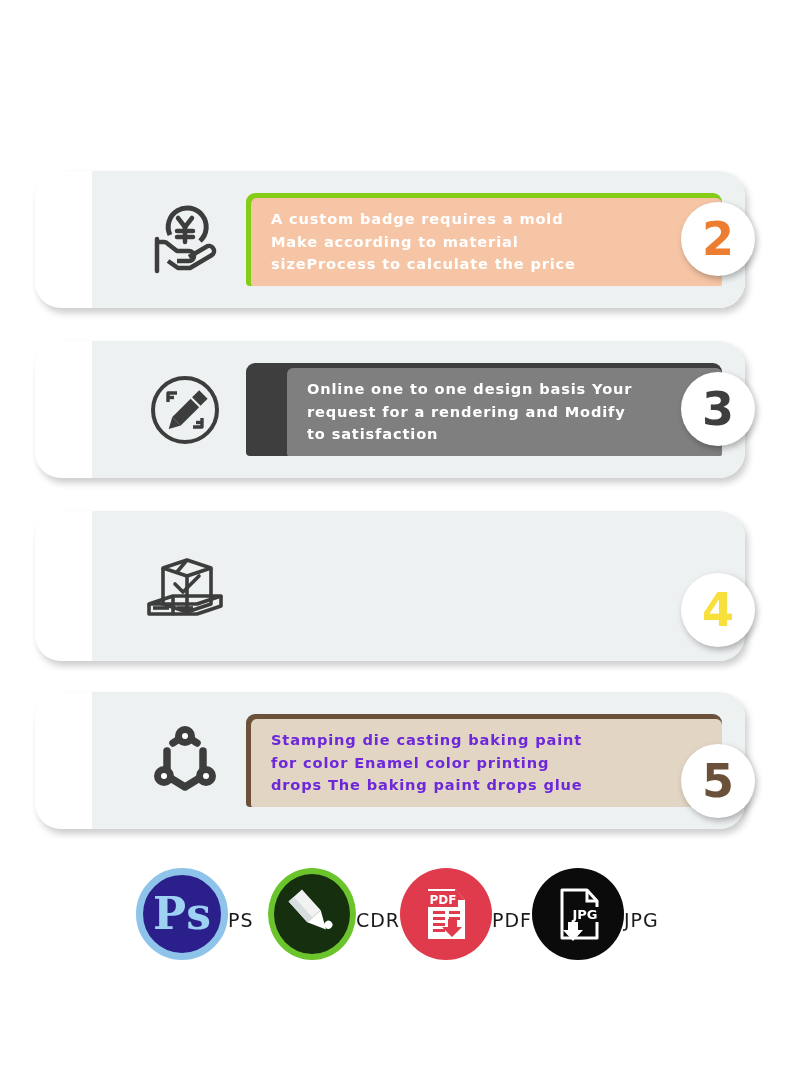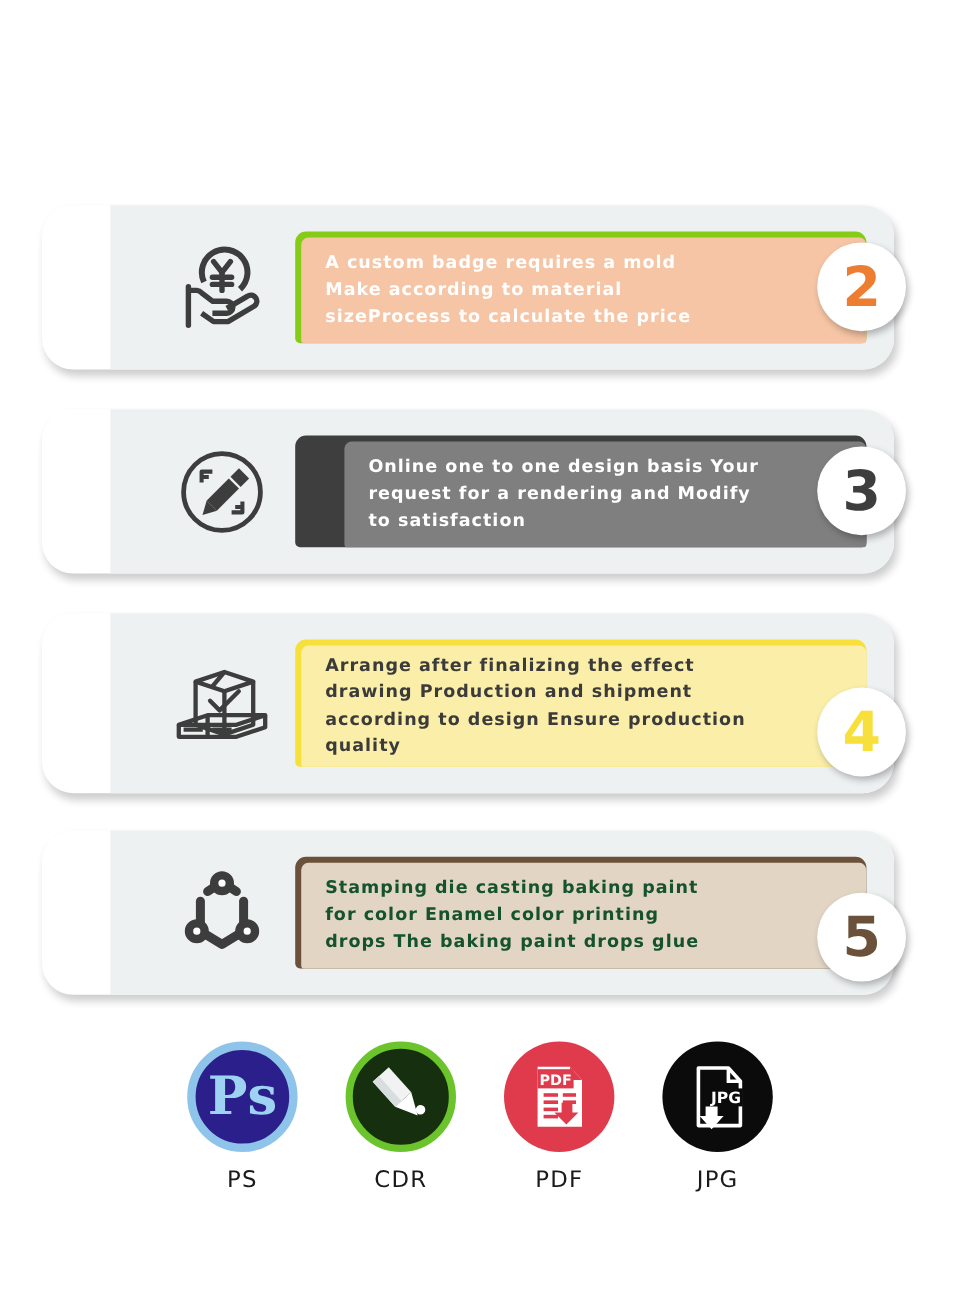--- a/index.html
+++ b/index.html
@@ -114,21 +114,21 @@
     width: 800px;
     height: 165px;
     display: flex;
     justify-content: center;
     align-items: flex-start;
     gap: 0px;
   }
   .sw-item {
     width: 132px;
     display: flex;
-    flex-direction: column;
+    flex-direction: row;
     align-items: center;
   }
   .sw-badge {
     width: 92px;
     height: 92px;
     border-radius: 50%;
     display: flex;
     align-items: center;
     justify-content: center;
     box-sizing: border-box;
@@ -245,28 +245,20 @@
           <line x1="48" y1="14" x2="38" y2="26"></line>
           <polygon points="10,58 34,50 82,50 58,58"></polygon>
           <polyline points="10,58 10,68 34,68 34,50"></polyline>
           <polyline points="82,50 82,60 58,68 34,68"></polyline>
           <line x1="14" y1="62" x2="30" y2="62"></line>
           <line x1="38" y1="62" x2="54" y2="62"></line>
         </g>
         <polyline points="36,38 44,46 60,30" fill="none" stroke="#3d3d3d" stroke-width="3.6" stroke-linecap="round" stroke-linejoin="round"></polyline>
       </svg>
     </div>
-    <div class="text-panel" style="background:#f7e03c;">
-      <div class="text-inner" style="background:#faeea8;">
-        <div class="step-text" style="color:#3b3b3b;">Arrange after finalizing the effect
-drawing Production and shipment
-according to design Ensure production
-quality</div>
-      </div>
-    </div>
     <div class="badge" style="top:62px;">
       <span style="color:#f7e03c;">4</span>
     </div>
   </div>
 
   <div class="step-card" style="top:692px; height:137px;">
     <div class="card-grey"></div>
     <div class="icon-cell">
       <svg width="80" height="80" viewBox="0 0 80 80">
         <g stroke="#3d3d3d" stroke-width="7.5" fill="none" stroke-linecap="round" stroke-linejoin="round">
@@ -278,21 +270,21 @@
         </g>
         <g fill="#ffffff" stroke="#3d3d3d" stroke-width="7">
           <circle cx="40" cy="15" r="6.5"></circle>
           <circle cx="19" cy="55" r="6.5"></circle>
           <circle cx="61" cy="55" r="6.5"></circle>
         </g>
       </svg>
     </div>
     <div class="text-panel" style="background:#6b5139;">
       <div class="text-inner" style="background:#e2d5c4;">
-        <div class="step-text" style="color:#14532d;">Stamping die casting baking paint
+        <div class="step-text" style="color:#6d28d9;">Stamping die casting baking paint
 for color Enamel color printing
 drops The baking paint drops glue</div>
       </div>
     </div>
     <div class="badge" style="top:52px;">
       <span style="color:#6b5139;">5</span>
     </div>
   </div>
 
 </div>

